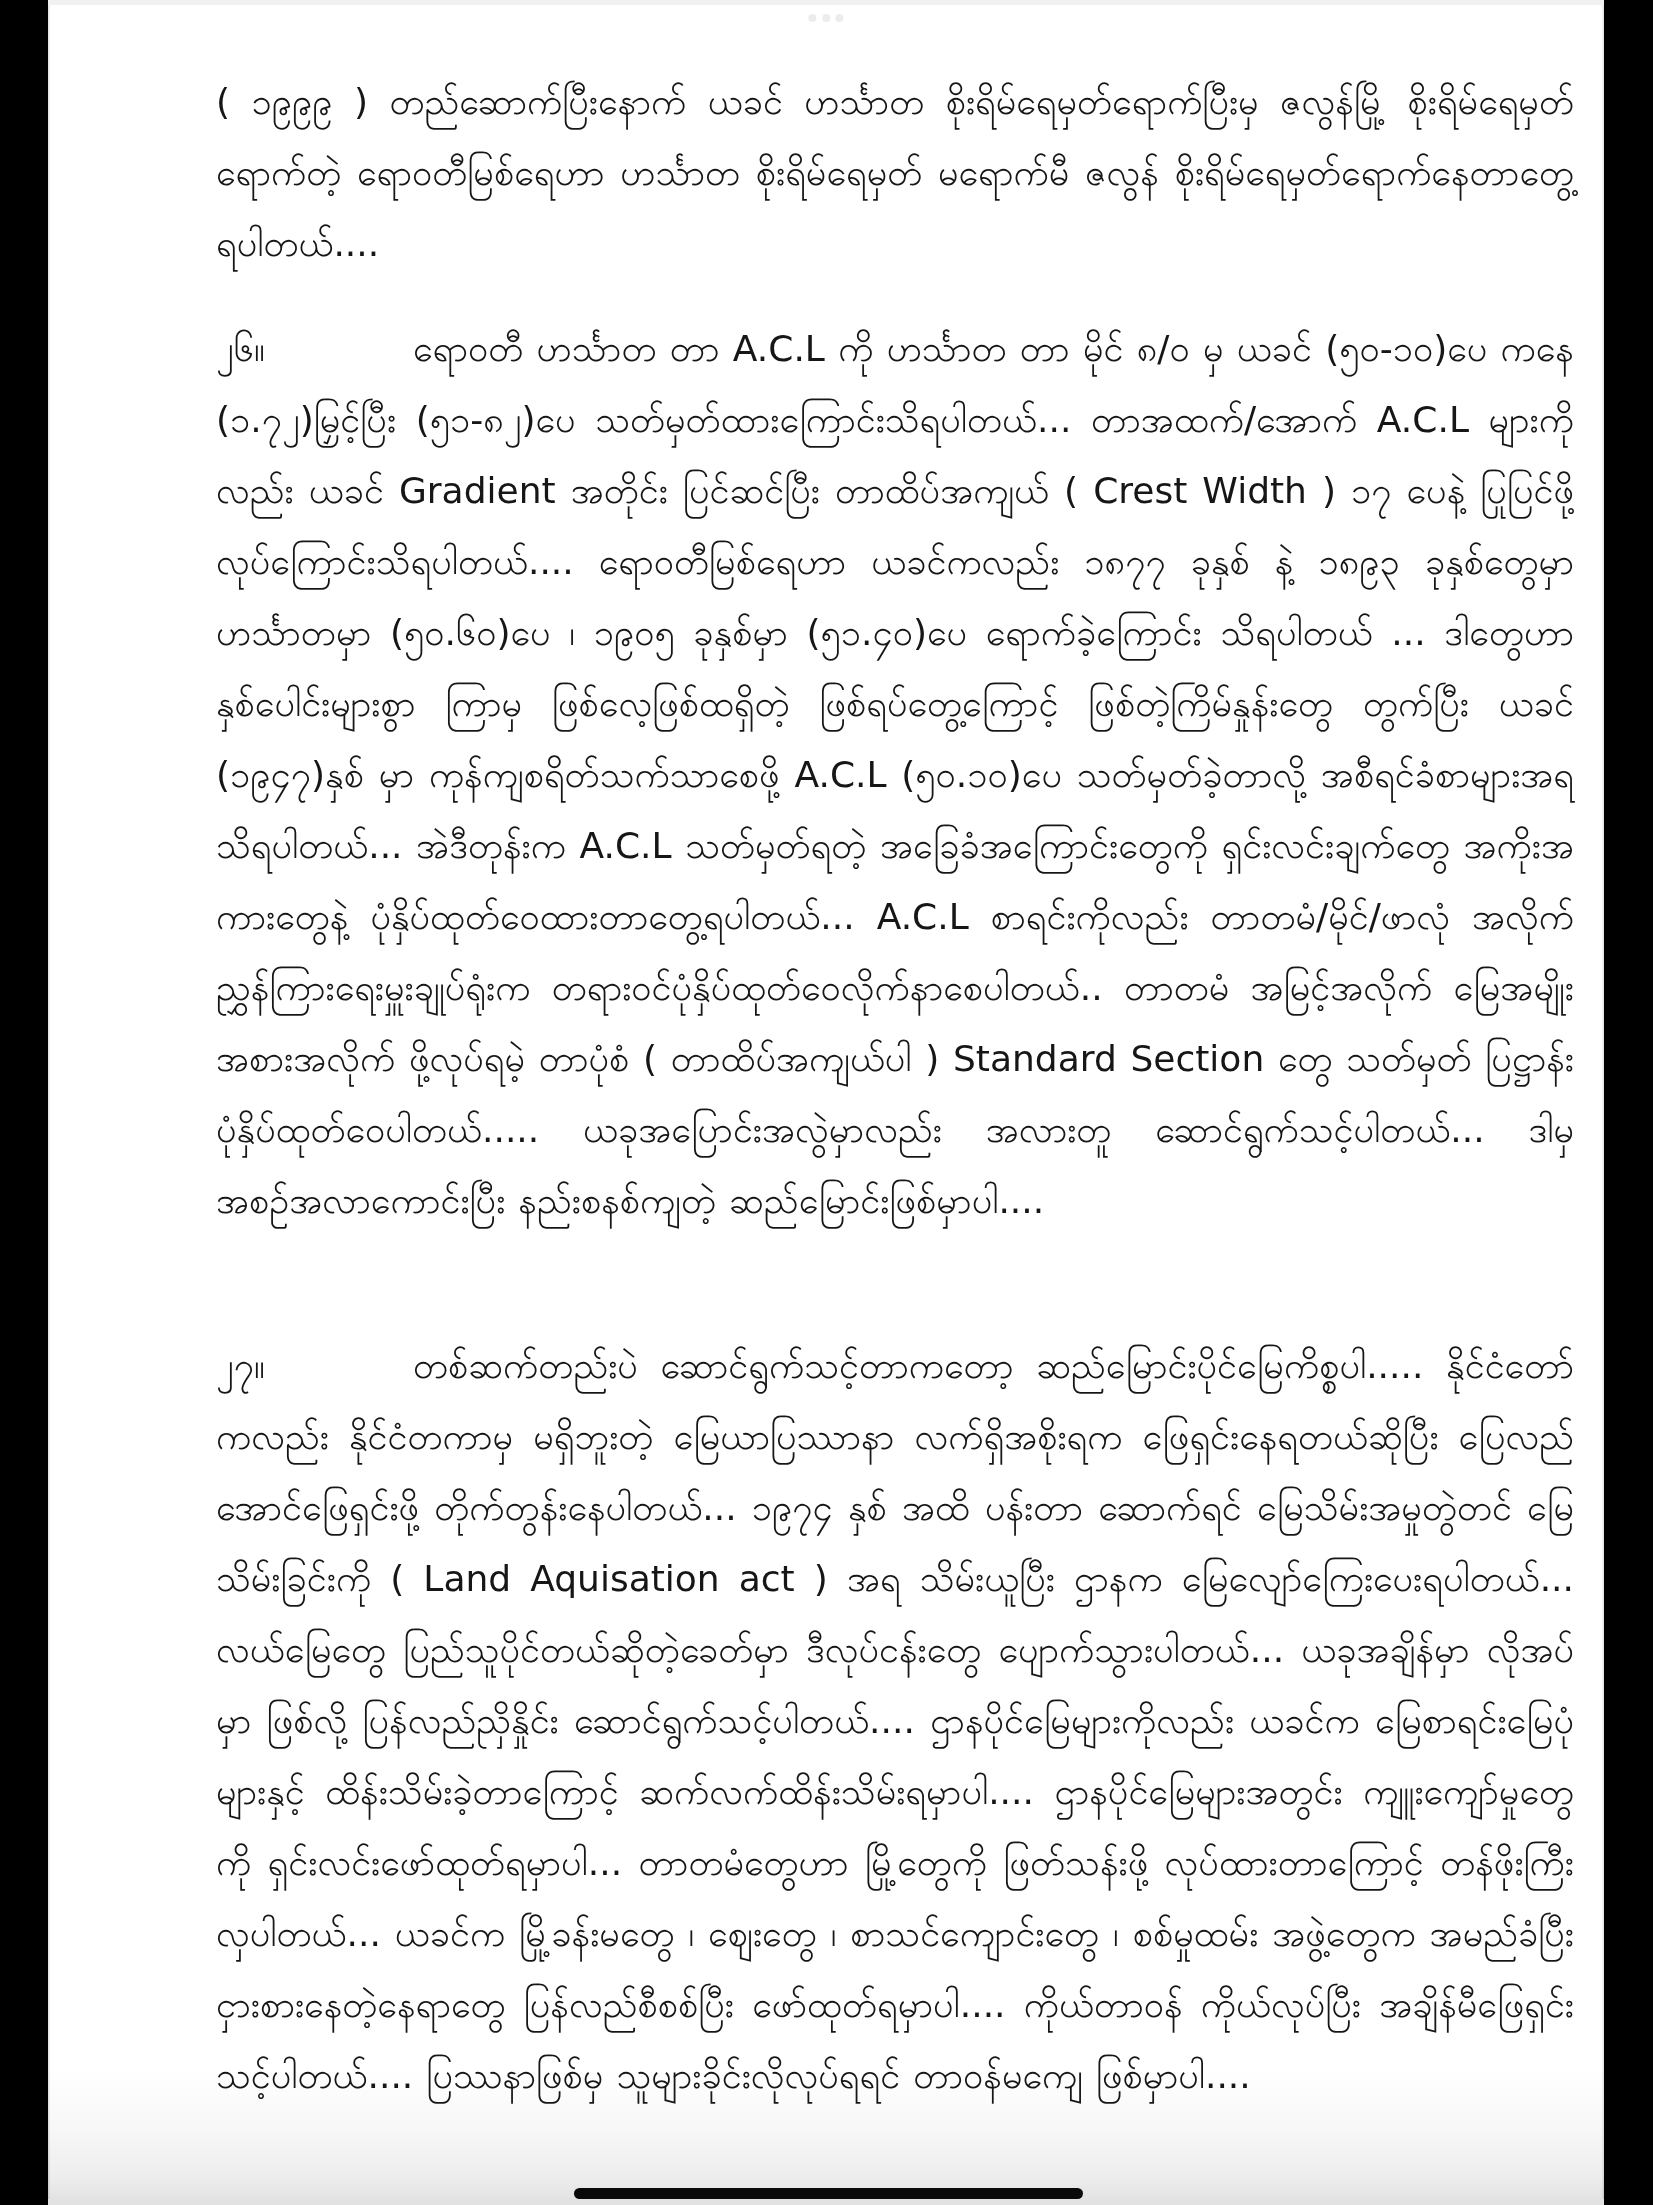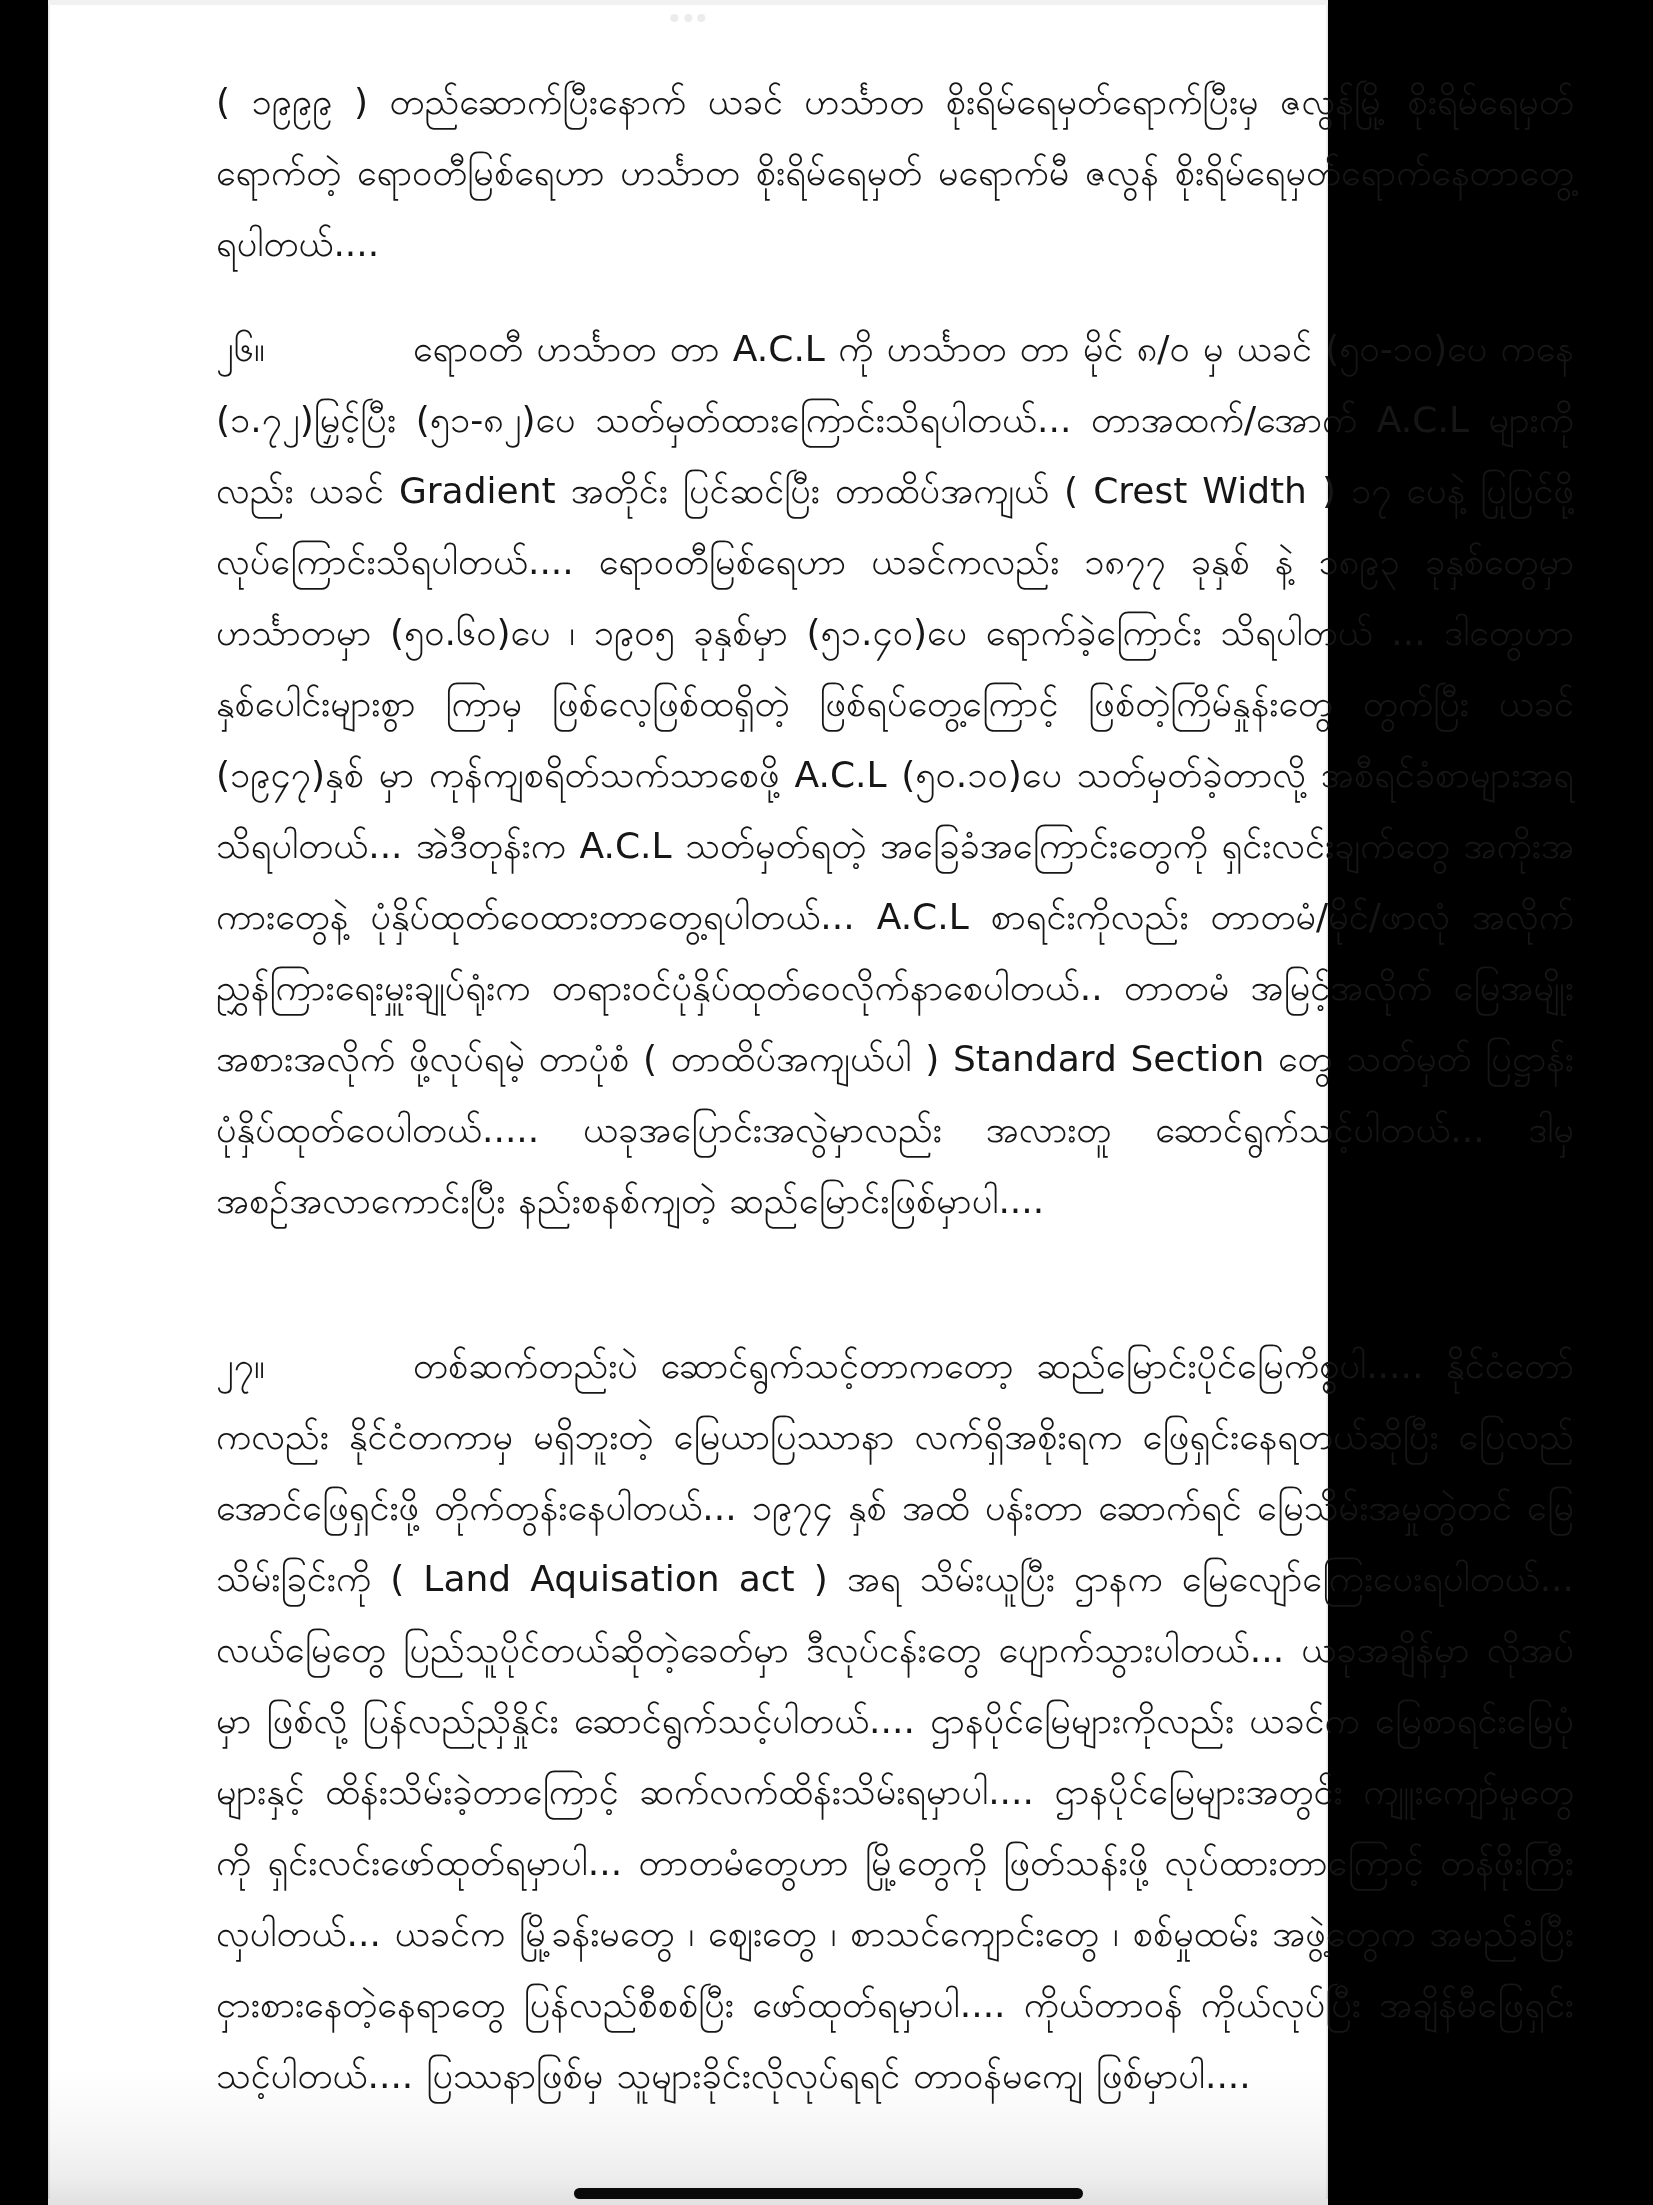--- a/index.html
+++ b/index.html
@@ -12,21 +12,21 @@
   }
   .screen { position: absolute; inset: 0; }
 
   .side-bar { position: absolute; top: 0; bottom: 0; width: 48px; background: #000; }
   .side-bar.left  { left: 0; }
   .side-bar.right { right: 0; }
 
   .page {
     position: absolute;
     left: 48px; top: 0;
-    width: 1280px; height: 2205px;
+    width: 1556px; height: 2205px;
     background: #ffffff;
     box-shadow: inset 1.6px 0 0 #e6e6e6, inset -1.6px 0 0 #e6e6e6;
   }
   .top-strip {
     position: absolute; left: 0; top: 0; width: 100%; height: 4.8px;
     background: #f1f1f1;
   }
   .bottom-strip {
     position: absolute; left: 0; bottom: 0; width: 100%; height: 6.5px;
     background: #e2e2e2;

